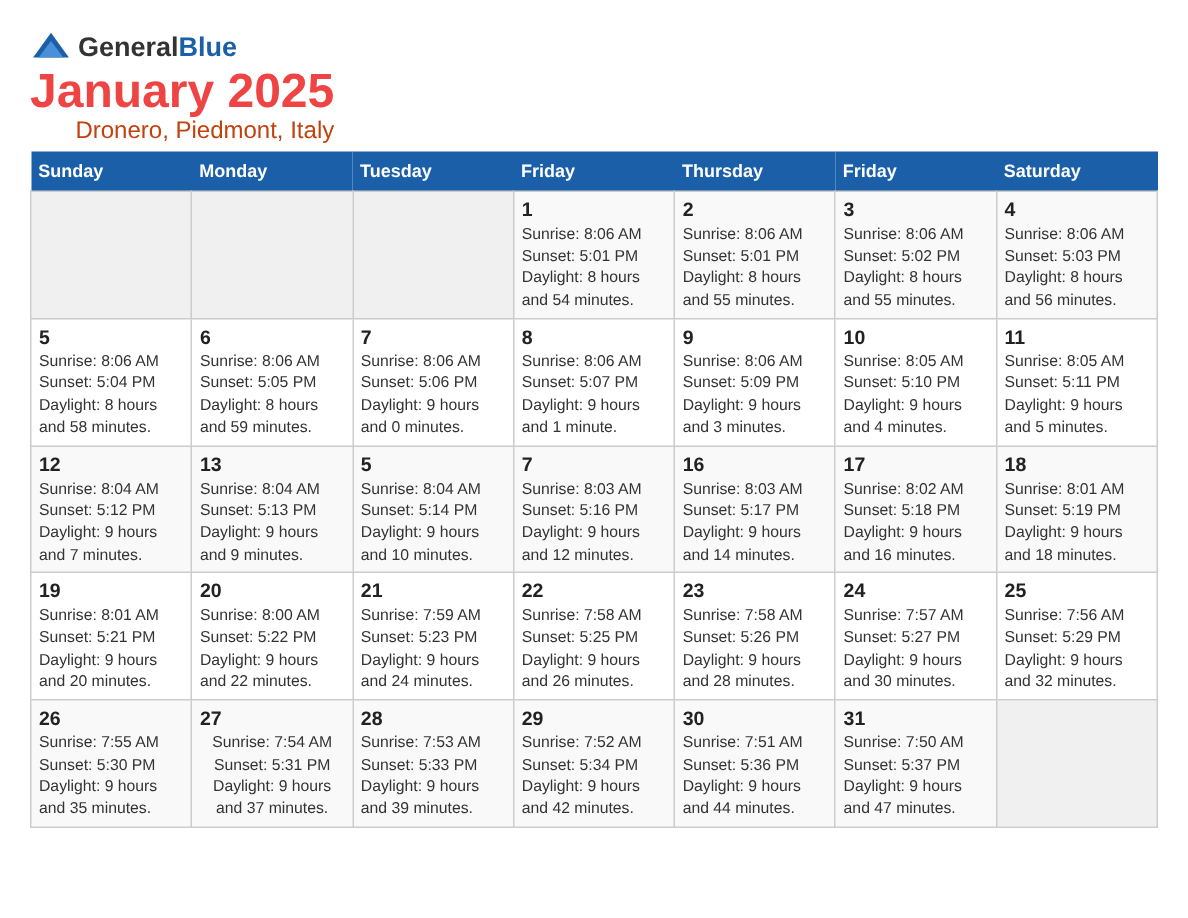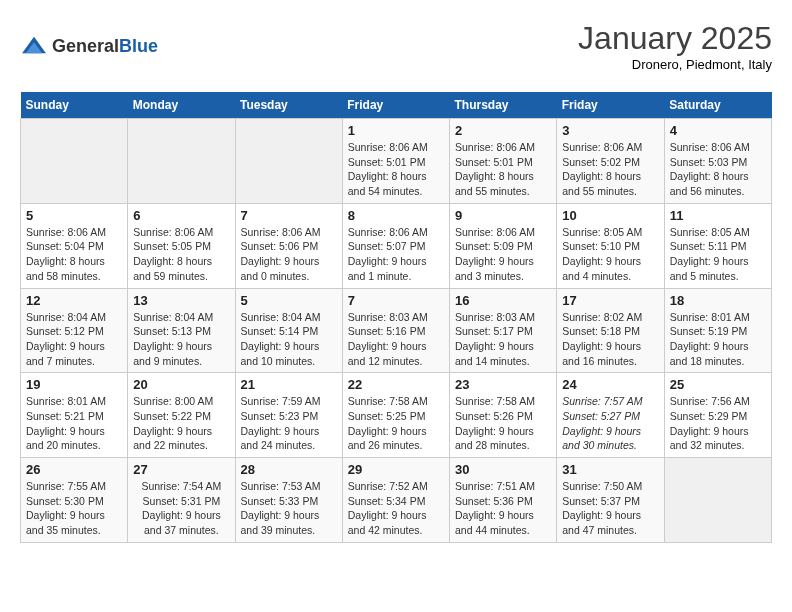--- a/index.html
+++ b/index.html
@@ -6,22 +6,23 @@
     body {
       font-family: Arial, sans-serif;
       background: #fff;
       width: 792px;
       min-height: 612px;
       padding: 20px;
     }
     .header-area {
       display: flex;
       justify-content: space-between;
-      align-items: center;
-      margin-bottom: 20px;
+      align-items: flex-start;
+      margin-bottom: 4px;
+      flex-direction: column;
     }
     .logo {
       display: flex;
       align-items: center;
       gap: 4px;
     }
     .logo-text-general {
       font-size: 18px;
       font-weight: bold;
       color: #333;
@@ -33,26 +34,26 @@
     }
     .logo-icon {
       width: 28px;
       height: 22px;
     }
     .title-area {
       text-align: right;
     }
     .calendar-title {
       font-size: 32px;
-      font-weight: normal;
-      color: #404040;
+      font-weight: bold;
+      color: #ef4444;
     }
     .calendar-subtitle {
-      font-size: 13px;
-      color: #000000;
+      font-size: 16px;
+      color: #c2410c;
     }
     table {
       width: 100%;
       border-collapse: collapse;
       font-size: 11px;
     }
     thead tr th {
       background-color: #1a5fa8;
       color: #fff;
       text-align: left;
@@ -287,21 +288,21 @@
         </td>
         <td>
           <div class="day-number">23</div>
           <div class="day-info" style="white-space: pre-line;">Sunrise: 7:58 AM
 Sunset: 5:26 PM
 Daylight: 9 hours
 and 28 minutes.</div>
         </td>
         <td>
           <div class="day-number">24</div>
-          <div class="day-info" style="white-space: pre-line; font-style: italic;">Sunrise: 7:57 AM
+          <div class="day-info" style="white-space: pre-line;">Sunrise: 7:57 AM
 Sunset: 5:27 PM
 Daylight: 9 hours
 and 30 minutes.</div>
         </td>
         <td>
           <div class="day-number">25</div>
           <div class="day-info" style="white-space: pre-line;">Sunrise: 7:56 AM
 Sunset: 5:29 PM
 Daylight: 9 hours
 and 32 minutes.</div>

